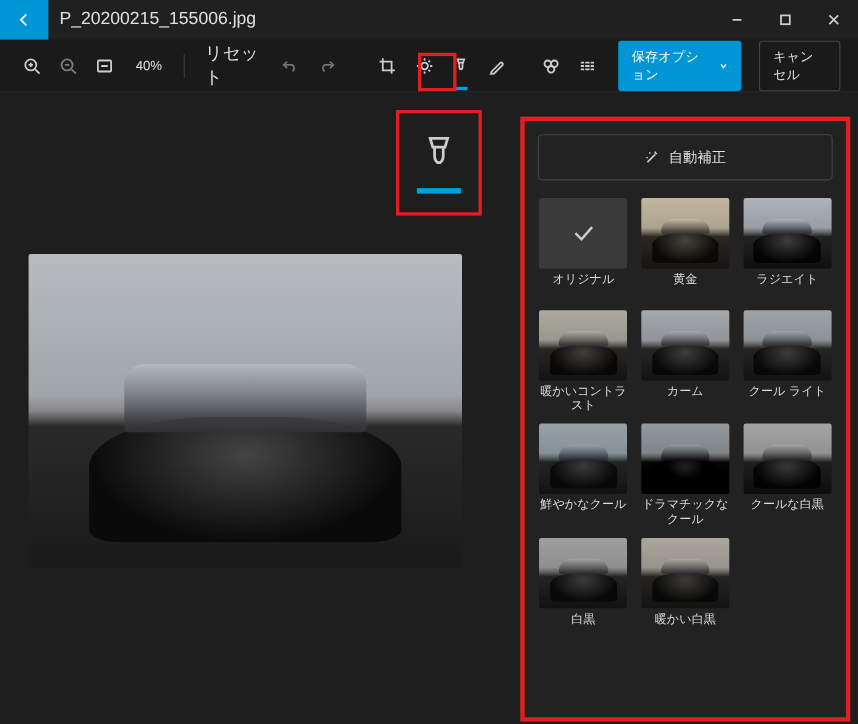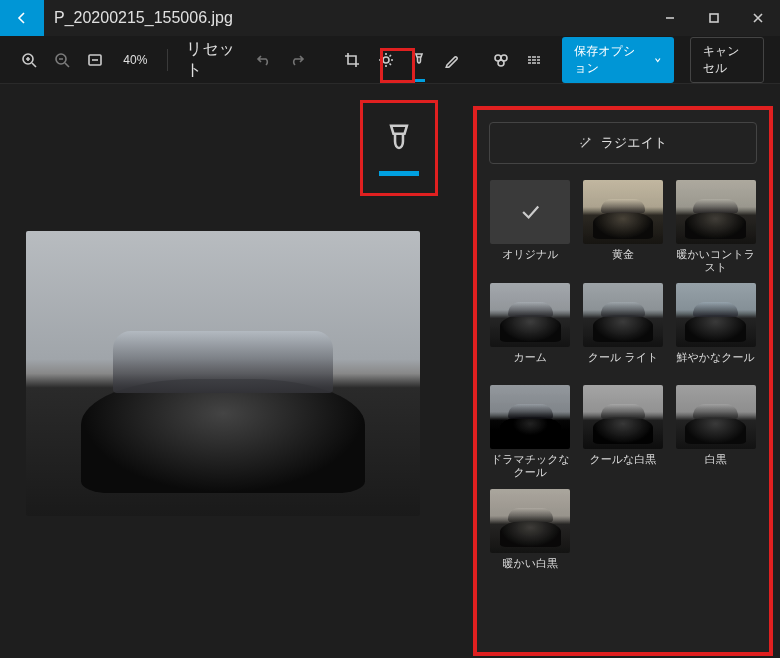--- a/index.html
+++ b/index.html
@@ -178,36 +178,40 @@
       <div class="underline"></div>
     </div>
     <div class="car-img"></div>
   </div>
 
   <div class="panel">
     <div class="auto-btn">
       <svg width="14" height="14" viewBox="0 0 16 16">
           <path d="M3 13 L11 5 M11 2v2M13 4h-2 M2 8l1 1M5 3l1 1"></path>
         </svg>
-      <span>ラジエイト</span>
+      <span>自動補正</span>
     </div>
     <div class="grid">
       <div class="filter-item">
         <div class="thumb original">
             <svg width="22" height="22" viewBox="0 0 16 16" stroke="#bbb">
               <path d="M3 8 L7 12 L14 4"></path>
             </svg>
           </div>
         <div class="filter-label">オリジナル</div>
       </div>
       <div class="filter-item">
         <div class="thumb gold"></div>
         <div class="filter-label">黄金</div>
       </div>
       <div class="filter-item">
+        <div class="thumb radiate"></div>
+        <div class="filter-label">ラジエイト</div>
+      </div>
+      <div class="filter-item">
         <div class="thumb warm"></div>
         <div class="filter-label">暖かいコントラスト</div>
       </div>
       <div class="filter-item">
         <div class="thumb calm"></div>
         <div class="filter-label">カーム</div>
       </div>
       <div class="filter-item">
         <div class="thumb cool"></div>
         <div class="filter-label">クール ライト</div>

